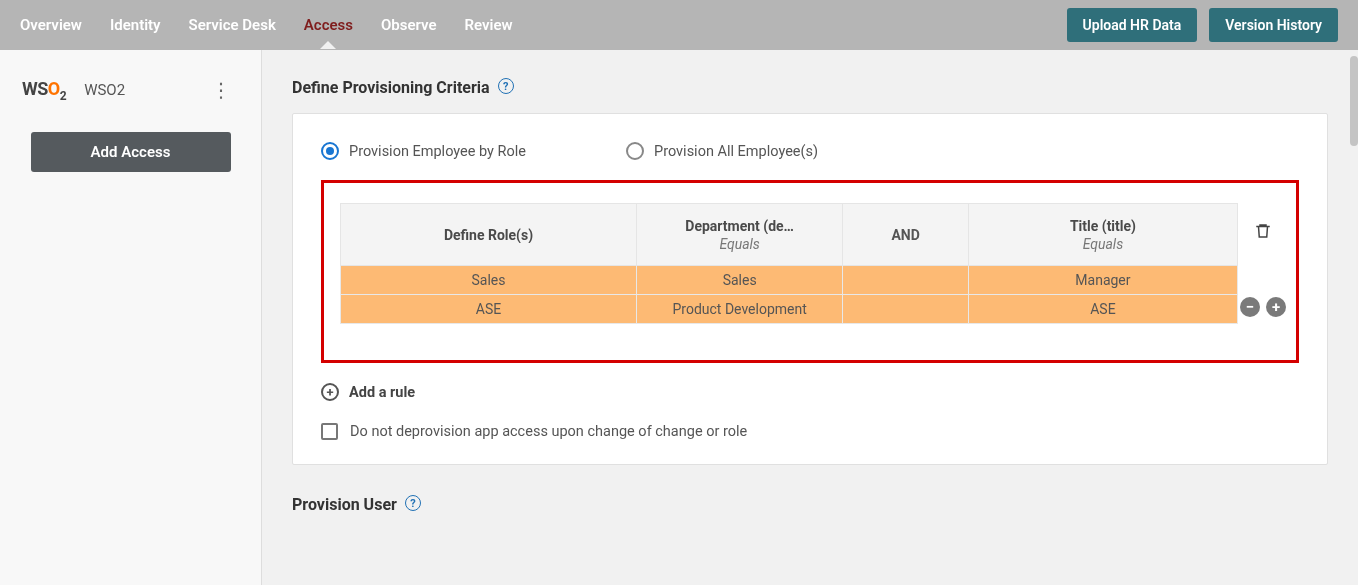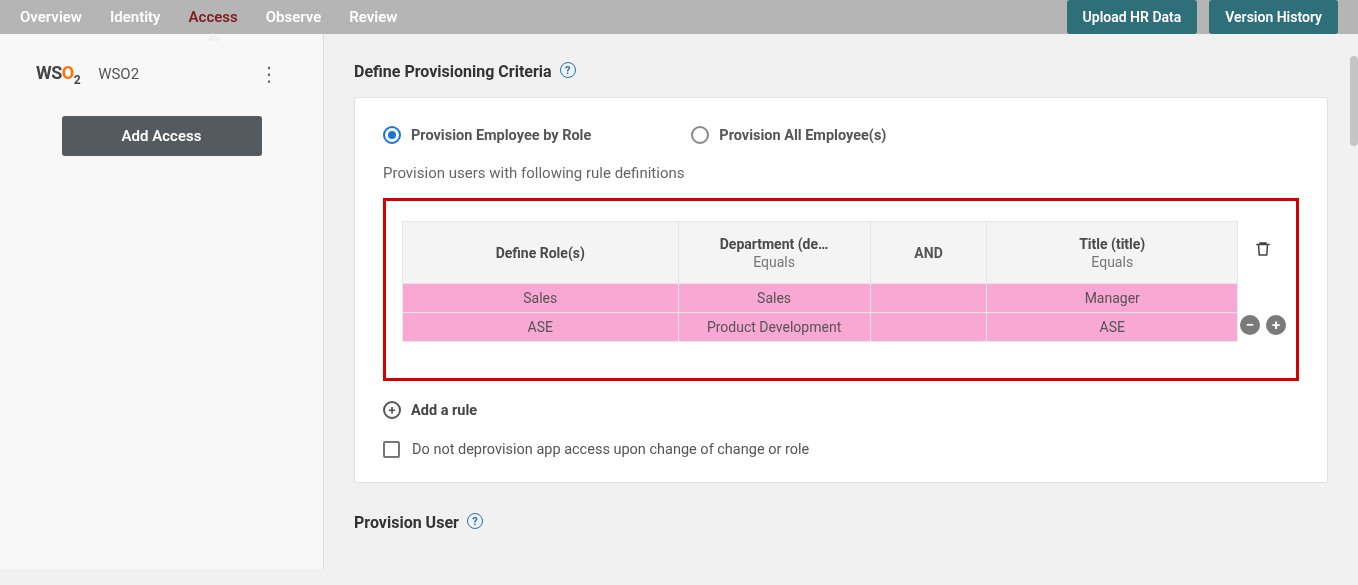--- a/index.html
+++ b/index.html
@@ -1,64 +1,64 @@
 <!DOCTYPE html>
 <html><head>
 <meta charset="utf-8">
 <style>
   * { box-sizing: border-box; margin: 0; padding: 0; font-family: -apple-system, BlinkMacSystemFont, "Segoe UI", Roboto, Arial, sans-serif; }
   body { width: 1358px; height: 585px; background: #f1f1f1; overflow: hidden; position: relative; }
 
   
-  .topnav { height: 34px; background: #b5b5b5; display: flex; align-items: center; padding: 0 20px; justify-content: space-between; }
+  .topnav { height: 50px; background: #b5b5b5; display: flex; align-items: center; padding: 0 20px; justify-content: space-between; }
   .nav-left { display: flex; align-items: center; gap: 28px; }
   .nav-item { color: #fff; font-size: 15px; font-weight: 600; cursor: pointer; position: relative; padding: 14px 0; }
   .nav-item.active { color: #7f1d1d; }
   .nav-item.active::after { content: ""; position: absolute; bottom: -1px; left: 50%; transform: translateX(-50%); width: 0; height: 0; border-left: 8px solid transparent; border-right: 8px solid transparent; border-bottom: 8px solid #f1f1f1; }
   .nav-right { display: flex; gap: 12px; padding-left: 32px; }
   .btn-primary { background: #2f6f7a; color: #fff; border: none; padding: 9px 16px; font-size: 14px; font-weight: 600; border-radius: 3px; cursor: pointer; }
 
   
   .container { display: flex; height: calc(100% - 50px); }
-  .sidebar { width: 324px; background: #f8f8f8; border-right: 1px solid #ddd; padding: 20px 30px; }
+  .sidebar { width: 262px; background: #f8f8f8; border-right: 1px solid #ddd; padding: 20px 16px; }
   .app-row { display: flex; align-items: center; justify-content: space-between; margin-bottom: 22px; padding: 4px 6px; }
   .app-name-wrap { display: flex; align-items: center; gap: 18px; }
   .logo { font-weight: 700; font-size: 18px; letter-spacing: -0.5px; }
   .logo .w { color: #444; }
   .logo .s { color: #444; }
   .logo .o { color: #ff7300; }
   .logo .sub { color: #444; font-size: 12px; vertical-align: sub; }
   .app-label { font-size: 15px; color: #555; }
   .more-icon { color: #666; font-size: 20px; cursor: pointer; padding: 4px 8px; }
   .add-access { width: 200px; margin: 0 auto; display: block; background: #555a5e; color: #fff; border: none; padding: 11px 0; font-size: 15px; font-weight: 600; border-radius: 3px; cursor: pointer; }
 
   .main { flex: 1; padding: 28px 30px 0 30px; overflow-y: auto; }
   .section-title { font-size: 16px; font-weight: 700; color: #333; display: flex; gap: 8px; margin-bottom: 16px; }
   .help-icon { width: 16px; height: 16px; border: 1.5px solid #2171b5; border-radius: 50%; display: inline-flex; align-items: center; justify-content: center; font-size: 11px; color: #2171b5; font-weight: 700; cursor: pointer; }
 
   .card { background: #fff; border: 1px solid #e0e0e0; border-radius: 2px; padding: 28px 28px 24px; margin-bottom: 30px; }
-  .radio-row { display: flex; gap: 100px; margin-bottom: 20px; font-weight: bold; }
+  .radio-row { display: flex; gap: 100px; margin-bottom: 20px; }
   .radio { display: flex; align-items: center; gap: 10px; cursor: pointer; }
   .radio-circle { width: 18px; height: 18px; border: 2px solid #888; border-radius: 50%; display: flex; align-items: center; justify-content: center; }
   .radio.selected .radio-circle { border-color: #1976d2; }
   .radio.selected .radio-dot { width: 8px; height: 8px; background: #1976d2; border-radius: 50%; }
   .radio-label { color: #555; font-size: 14.5px; }
 
   .subtext { color: #666; font-size: 15px; margin-bottom: 16px; }
 
   .highlight-wrap { border: 3px solid #d40000; padding: 20px 10px 36px 16px; margin-bottom: 20px; }
   .rule-container { display: flex; align-items: flex-start; gap: 2px; }
   .rule-table-wrap { flex: 1; }
   .rule-table { width: 100%; border-collapse: collapse; table-layout: fixed; }
   .rule-table th { background: #f4f4f4; border: 1px solid #e5e5e5; padding: 10px 8px; text-align: center; vertical-align: middle; }
   .rule-table th .col-name { color: #4a4a4a; font-weight: 700; font-size: 14px; display: block; overflow: hidden; text-overflow: ellipsis; white-space: nowrap; }
-  .rule-table th .col-op { color: #777; font-weight: 400; font-size: 14px; display: block; margin-top: 2px; }
+  .rule-table th .col-op { color: #777; font-style: italic; font-weight: 400; font-size: 14px; display: block; margin-top: 2px; }
   .rule-table th.and-col { color: #555; font-weight: 700; font-size: 14px; border-left:none; border-right:none; }
   .rule-table th.role-col { height: 62px; }
-  .rule-table td { border: 1px solid #e8e8e8; padding: 6px 8px; text-align: center; color: #555; font-size: 14px; background: #f9a8d4; }
+  .rule-table td { border: 1px solid #e8e8e8; padding: 6px 8px; text-align: center; color: #555; font-size: 14px; background: #fdba74; }
   .rule-table td.empty-and { border-left: none; border-right: none; }
   .action-col { width: 46px; display: flex; flex-direction: column; justify-content: space-between; align-items: center; }
   .trash { padding-top: 18px; cursor: pointer; color: #444; }
   .trash svg { width: 18px; height: 20px; }
   .row-actions { display: flex; gap: 6px; padding-top: 52px; }
   .circ-btn { width: 20px; height: 20px; border-radius: 50%; background: #7a7a7a; color: #fff; display: flex; align-items: center; justify-content: center; font-size: 15px; font-weight: 700; cursor: pointer; line-height: 1; }
 
   .add-rule { display: flex; align-items: center; gap: 10px; color: #444; font-weight: 700; font-size: 14.5px; cursor: pointer; margin-bottom: 22px; }
   .plus-ring { width: 18px; height: 18px; border: 2px solid #555; border-radius: 50%; display: flex; align-items: center; justify-content: center; font-size: 13px; color: #555; font-weight: 700; line-height: 1; }
 
@@ -69,20 +69,21 @@
   
   .scrollbar-thumb { position: absolute; right: 0; top: 56px; width: 8px; height: 90px; background: #c4c4c4; border-radius: 4px; }
 </style>
 </head>
 <body>
 
 <div class="topnav">
   <div class="nav-left">
     <div class="nav-item">Overview</div>
     <div class="nav-item">Identity</div>
+    <div class="nav-item">Service Desk</div>
     <div class="nav-item active">Access</div>
     <div class="nav-item">Observe</div>
     <div class="nav-item">Review</div>
   </div>
   <div class="nav-right">
     <button class="btn-primary">Upload HR Data</button>
     <button class="btn-primary">Version History</button>
   </div>
 </div>
 
@@ -112,21 +113,20 @@
               <span class="radio-dot"></span>
             </span>
           <span class="radio-label">Provision Employee by Role</span>
         </div>
         <div class="radio">
           <span class="radio-circle"></span>
           <span class="radio-label">Provision All Employee(s)</span>
         </div>
       </div>
 
-      <div class="subtext">Provision users with following rule definitions</div>
 
       <div class="highlight-wrap">
         <div class="rule-container">
           <div class="rule-table-wrap">
             <table class="rule-table">
               <colgroup>
                 <col style="width:33%">
                 <col style="width:23%">
                 <col style="width:14%">
                 <col style="width:30%">

